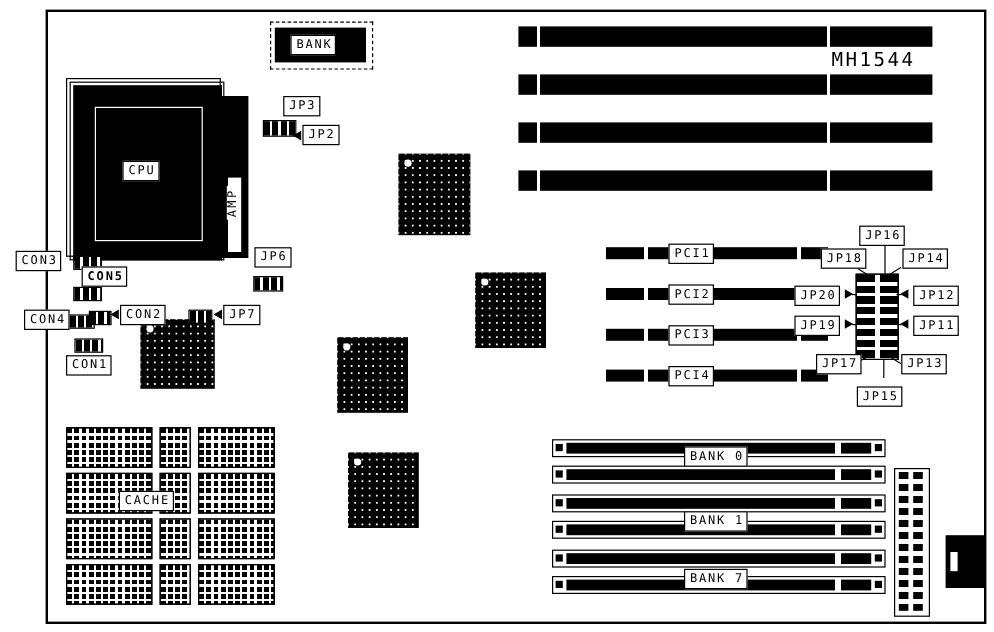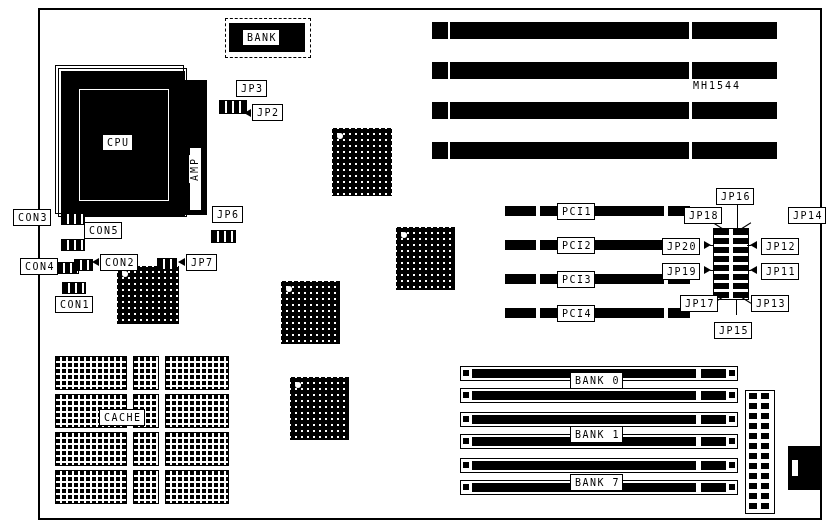--- a/index.html
+++ b/index.html
@@ -2,21 +2,21 @@
 <html><head>
 <meta charset="utf-8">
 <style>
   html,body{margin:0;padding:0;background:#fff;}
   .canvas{position:relative;width:828px;height:527px;background:#fff;
           font-family:"DejaVu Sans Mono", monospace;color:#000;overflow:hidden;}
   .board{position:absolute;left:38px;top:8px;width:780px;height:508px;border:2px solid #000;}
   .abs{position:absolute;}
   .lbl{position:absolute;background:#fff;border:1px solid #000;font-size:10px;
        letter-spacing:1.5px;line-height:13px;padding:1px 2px 1px 4px;white-space:nowrap;z-index:6;}
-  .model{position:absolute;font-size:10px;letter-spacing:2px;z-index:6;margin-top:40px;}
+  .model{position:absolute;font-size:16px;letter-spacing:2px;z-index:6;}
   .isa{position:absolute;left:432px;width:345px;height:17px;
        background:linear-gradient(90deg,#000 0 4.5%,#fff 4.5% 5.3%,#000 5.3% 74.5%,#fff 74.5% 75.3%,#000 75.3% 100%);}
   .pci-bar{position:absolute;left:505px;width:185px;height:10px;
        background:linear-gradient(90deg,#000 0 17%,#fff 17% 19%,#000 19% 86%,#fff 86% 88%,#000 88% 100%);}
   .qfp{position:absolute;background-color:#000;
        background-image:radial-gradient(circle,#fff 0.8px,rgba(0,0,0,0) 1px);
        background-size:6px 6px;background-position:3px 3px;z-index:2;}
   .qfp .pin1{position:absolute;left:5px;top:5px;width:6px;height:6px;background:#fff;border-radius:50%;}
   .dip{position:absolute;border:1px solid #000;
        background:repeating-linear-gradient(to bottom,rgba(0,0,0,0) 0 4px,#fff 4px 6px),
@@ -69,21 +69,21 @@
   <div class="amp-txt" style="left:189px;top:155px;">AMP</div>
 
   <div class="lbl" style="left:236px;top:80px;">JP3</div>
   <div class="hdr" style="left:219px;top:100px;width:26px;height:12px;"></div>
   <div class="arrL" style="left:244px;top:109px;"></div>
   <div class="lbl" style="left:252px;top:104px;">JP2</div>
 
   <div class="lbl" style="left:13px;top:209px;">CON3</div>
   <div class="hdr" style="left:61px;top:213px;width:22px;height:10px;"></div>
 
-  <div class="lbl" style="left:84px;top:222px;">CON5</div>
+  <div class="lbl" style="left:68px;top:222px;font-weight:bold;">CON5</div>
   <div class="hdr" style="left:61px;top:239px;width:22px;height:10px;"></div>
 
   <div class="lbl" style="left:20px;top:258px;">CON4</div>
   <div class="hdr" style="left:57px;top:262px;width:20px;height:10px;"></div>
 
   <div class="arrL" style="left:92px;top:258px;"></div>
   <div class="lbl" style="left:100px;top:254px;">CON2</div>
   <div class="hdr" style="left:74px;top:259px;width:17px;height:10px;"></div>
 
   <div class="hdr" style="left:62px;top:282px;width:22px;height:10px;"></div>
@@ -136,21 +136,21 @@
   <div class="lbl" style="left:557px;top:305px;">PCI4</div>
 
   <div class="jblock"></div>
 
   <div class="lbl" style="left:716px;top:188px;">JP16</div>
   <div class="ld" style="left:737px;top:205px;width:1px;height:23px;"></div>
 
   <div class="lbl" style="left:684px;top:207px;">JP18</div>
   <div class="ld" style="left:712px;top:226px;width:14px;height:1px;transform:rotate(32deg);"></div>
 
-  <div class="lbl" style="left:752px;top:207px;margin-left:36px;">JP14</div>
+  <div class="lbl" style="left:752px;top:207px;">JP14</div>
   <div class="ld" style="left:738px;top:226px;width:14px;height:1px;transform:rotate(-32deg);"></div>
 
   <div class="lbl" style="left:662px;top:238px;">JP20</div>
   <div class="arrR" style="left:704px;top:241px;"></div>
   <div class="ld" style="left:710px;top:245px;width:4px;height:1px;"></div>
 
   <div class="lbl" style="left:761px;top:238px;">JP12</div>
   <div class="arrL" style="left:750px;top:241px;"></div>
   <div class="ld" style="left:747px;top:245px;width:4px;height:1px;"></div>
 

